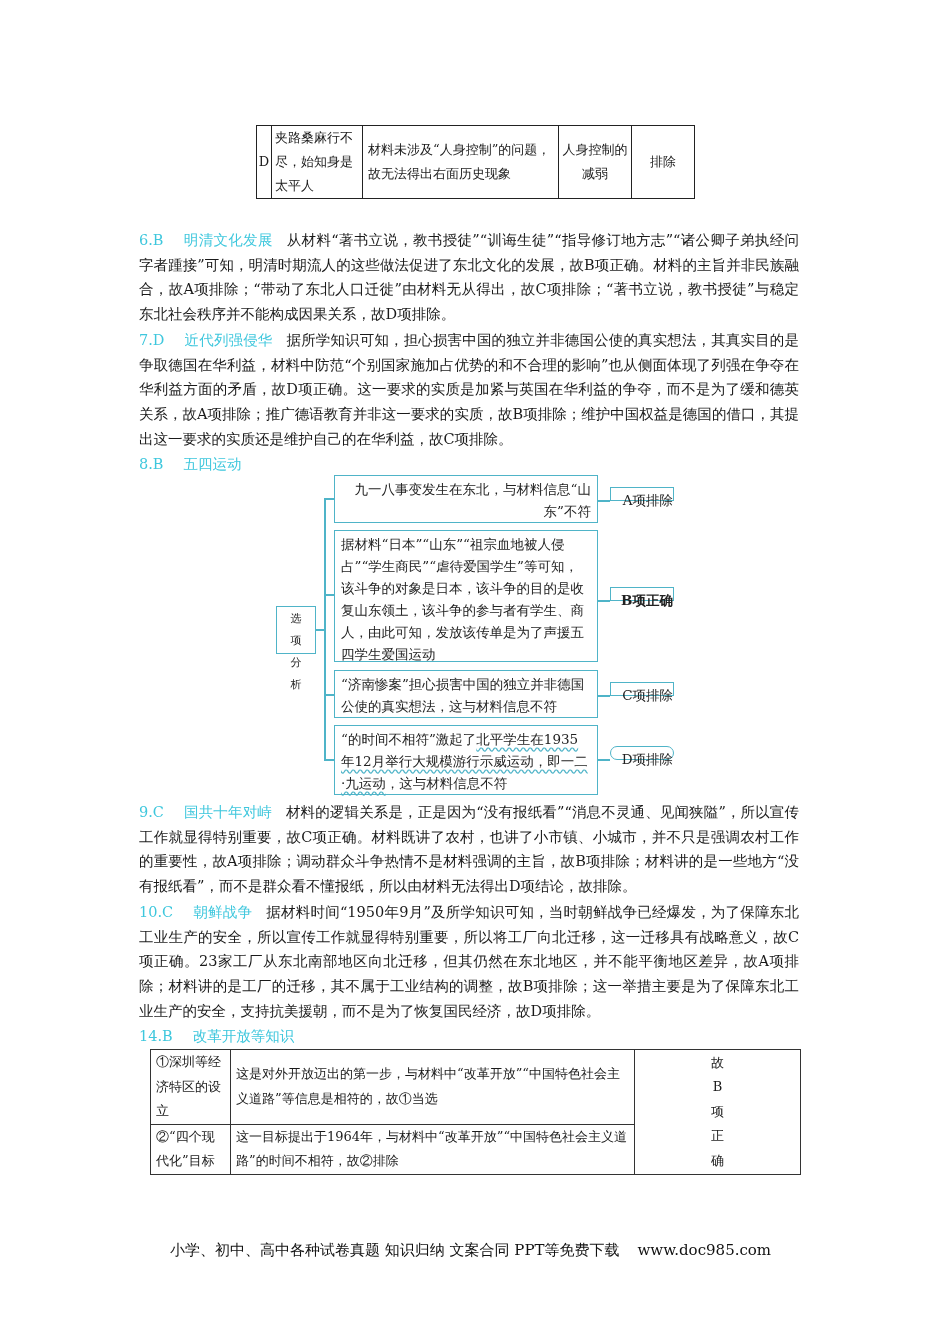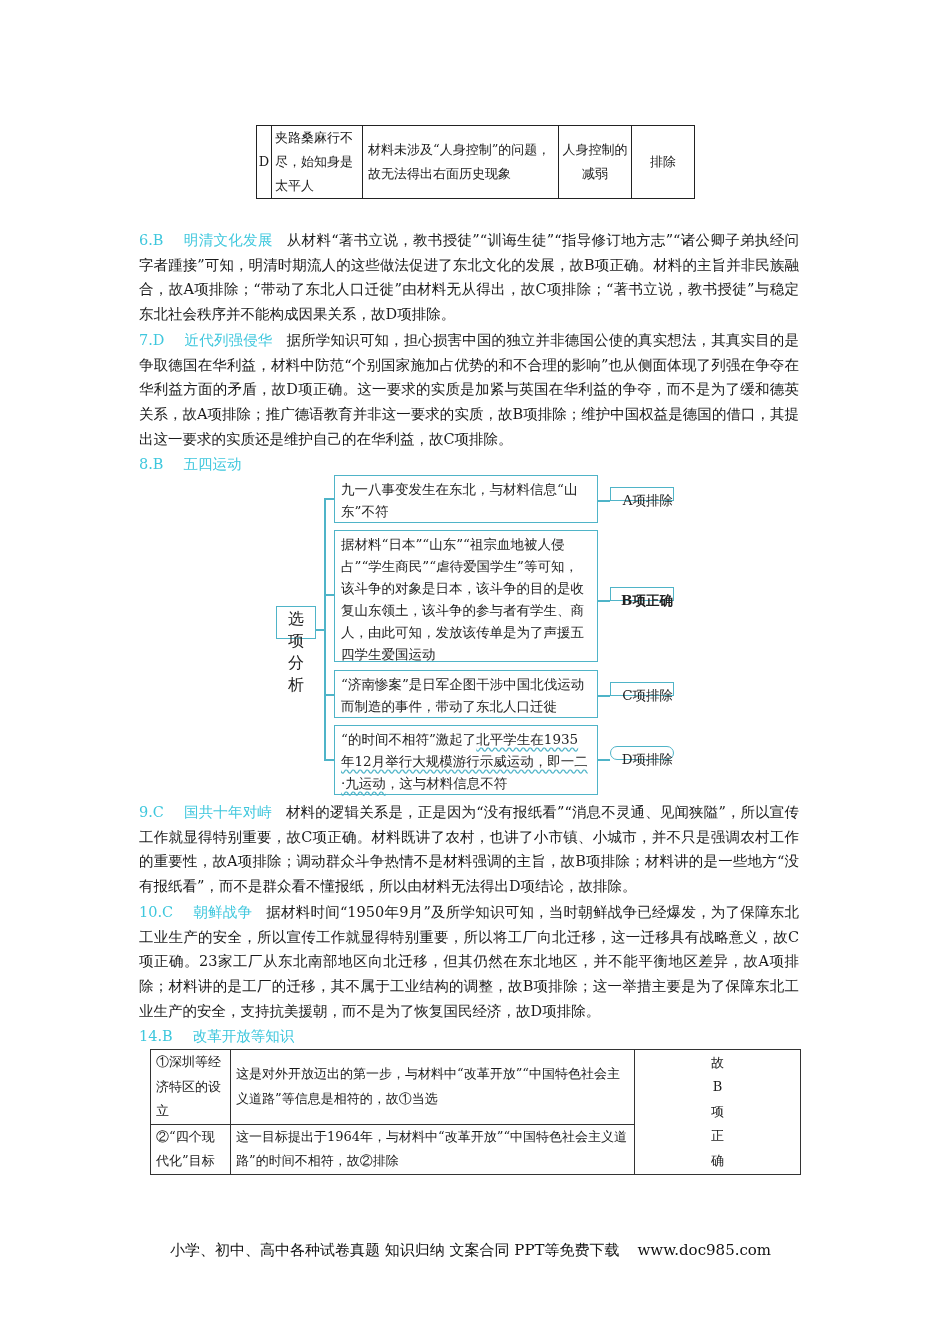--- a/index.html
+++ b/index.html
@@ -21,21 +21,21 @@
       line-height: 24.7px; text-align: justify; }
     .qhead { color: #3ec7dd; }
     .qnum { margin-right: 20px; }
     .qtopic { margin-right: 14px; }
 
     
     .diagram { position: absolute; left: 0; top: 0; width: 950px; height: 1344px; pointer-events: none; }
     .box { position: absolute; border: 1.5px solid #4fb4c8; background: #fff;
       font-family: "DejaVu Serif", "Liberation Serif", serif; font-size: 13.5px; line-height: 22px;
       color: #222; box-sizing: border-box; pointer-events: auto; }
-    .box.root { left: 276px; top: 606px; width: 40px; height: 33px; padding: 1px 9px; text-align: center; font-size: 16px; }
+    .box.root { left: 276px; top: 606px; width: 40px; height: 48px; padding: 1px 9px; text-align: center; font-size: 11px; }
     .box.opt { left: 334px; width: 264px; padding: 2px 6px; }
     .box.res { left: 610px; width: 64px; height: 14px; line-height: 24px; text-align: right; font-size: 13.5px; }
     .wavy { text-decoration: underline wavy #4fb4c8; text-underline-offset: 3px; }
     .line { position: absolute; background: #4fb4c8; }
 
     
     table.t2 { position: absolute; left: 150px; top: 1049px; border-collapse: collapse;
       font-size: 13px; line-height: 24.5px; }
     table.t2 td { border: 1.5px solid #333; padding: 0 5px; vertical-align: middle; }
     table.t2 td.c1 { width: 69px; }
@@ -83,27 +83,27 @@
     <div class="line" style="left:324px; top:594px; width:10px; height:1.5px;"></div>
     <div class="line" style="left:324px; top:694px; width:10px; height:1.5px;"></div>
     <div class="line" style="left:324px; top:759px; width:10px; height:1.5px;"></div>
     <div class="line" style="left:598px; top:500px; width:12px; height:1.5px;"></div>
     <div class="line" style="left:598px; top:600px; width:12px; height:1.5px;"></div>
     <div class="line" style="left:598px; top:695px; width:12px; height:1.5px;"></div>
     <div class="line" style="left:598px; top:759px; width:12px; height:1.5px;"></div>
 
     <div class="box root">选项分析</div>
 
-    <div class="box opt" style="top:475px; height:48px;">九一八事变发生在东北，与材料信息“山东”不符</div>
+    <div class="box opt" style="top:475px; height:48px;text-align:right;">九一八事变发生在东北，与材料信息“山东”不符</div>
     <div class="box res" style="top:487px;">A项排除</div>
 
     <div class="box opt" style="top:530px; height:132px;">据材料“日本”“山东”“祖宗血地被人侵占”“学生商民”“虐待爱国学生”等可知，该斗争的对象是日本，该斗争的目的是收复山东领土，该斗争的参与者有学生、商人，由此可知，发放该传单是为了声援五四学生爱国运动</div>
     <div class="box res" style="top:587px; font-weight:bold;padding-left:10px;">B项正确</div>
 
-    <div class="box opt" style="top:670px; height:48px;">“济南惨案”是日军企图干涉中国北伐运动而制造的事件，带动了东北人口迁徙</div>
+    <div class="box opt" style="top:670px; height:48px;">“济南惨案”担心损害中国的独立并非德国公使的真实想法，这与材料信息不符</div>
     <div class="box res" style="top:682px;">C项排除</div>
 
     <div class="box opt" style="top:725px; height:70px;">
       <span>“的时间不相符”激起了</span><span class="wavy">北平学生在1935年12月举行大规模游行示威运动，即一二·九运动</span><span>，这与材料信息不符</span>
     </div>
     <div class="box res" style="top:746px;border-radius:11px;">D项排除</div>
   </div>
 
   <div class="para" style="top:800px;">
     <span class="qhead qnum">9.C</span><span class="qhead qtopic">国共十年对峙</span><span>材料的逻辑关系是，正是因为“没有报纸看”“消息不灵通、见闻狭隘”，所以宣传工作就显得特别重要，故C项正确。材料既讲了农村，也讲了小市镇、小城市，并不只是强调农村工作的重要性，故A项排除；调动群众斗争热情不是材料强调的主旨，故B项排除；材料讲的是一些地方“没有报纸看”，而不是群众看不懂报纸，所以由材料无法得出D项结论，故排除。</span>

